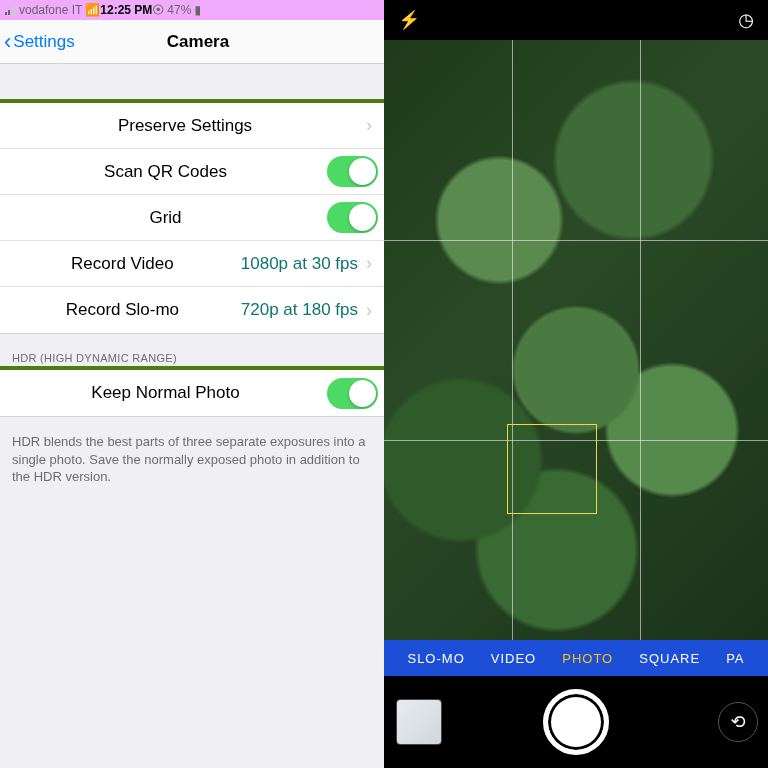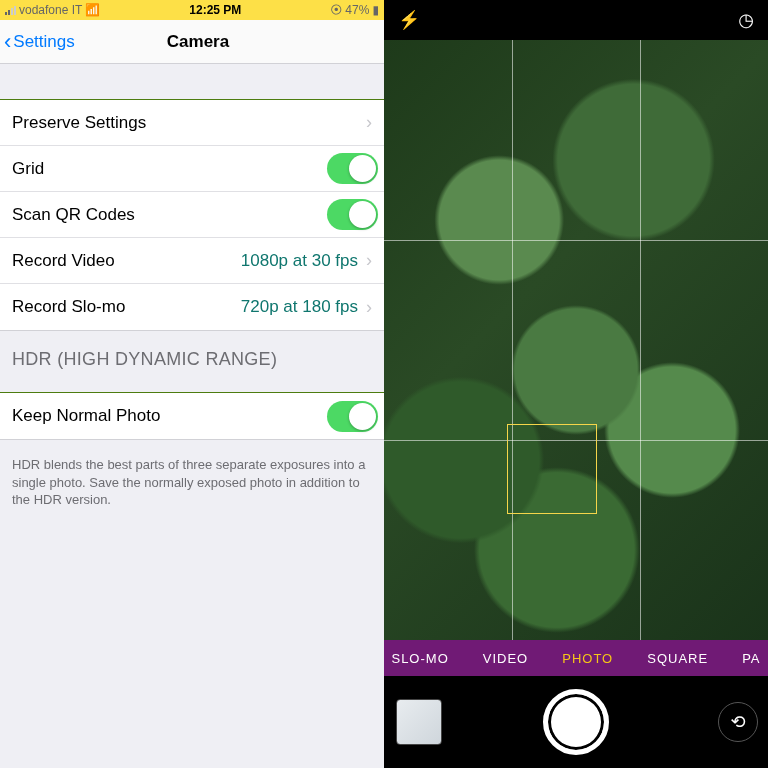--- a/index.html
+++ b/index.html
@@ -1,47 +1,47 @@
 <!DOCTYPE html>
 <html><head>
   <meta charset="utf-8">
   <style>
     * { margin: 0; padding: 0; box-sizing: border-box; font-family: -apple-system, "Helvetica Neue", Arial, sans-serif; }
     html, body { width: 768px; height: 768px; overflow: hidden; }
     .wrap { display: flex; width: 768px; height: 768px; }
     .left, .right { width: 384px; height: 768px; position: relative; }
     .left { background: #efeff4; color: #000; display: flex; flex-direction: column; }
     
-    .statusbar { height: 20px; display: flex; align-items: center; justify-content: space-between; font-size: 12px; padding: 0 5px; background: #fde047; }
+    .statusbar { height: 20px; display: flex; align-items: center; font-size: 12px; padding: 0 5px; background: #f0abfc; }
     .sb-left { display: flex; align-items: center; gap: 3px; color: #666; }
     .sb-right { display: flex; align-items: center; gap: 3px; color: #666; }
     .sb-time { font-weight: 600; color: #000; }
     .sig-bars { display: flex; align-items: flex-end; gap: 1px; height: 10px;}
     .sig-bars i { width: 2px; background: #666; display: block; }
     .sig-bars i:nth-child(1){height:3px}
     .sig-bars i:nth-child(2){height:5px}
     .sig-bars i:nth-child(3){height:7px; background:#ccc}
     .sig-bars i:nth-child(4){height:9px; background:#ccc}
     
     .nav { height: 44px; background: #fafafa; display: flex; align-items: center; border-bottom: 1px solid #d1d1d6; position: relative; }
     .nav .back { color: #007aff; display: flex; align-items: center; font-size: 17px; gap: 2px; padding-left: 4px; }
     .nav .title { position: absolute; left: 12px; right: 0; text-align: center; font-size: 17px; font-weight: 600; pointer-events: none; }
     .chev { font-size: 22px; line-height: 1; }
     
     .spacer { height: 35px; }
-    .group { background: #fff; border-top: 1px solid #4d7c0f; border-bottom: 1px solid #d1d1d6; }
+    .group { background: #fff; border-top: 4px solid #4d7c0f; border-bottom: 1px solid #d1d1d6; text-align: center; }
     .row { height: 46px; display: flex; align-items: center; padding: 0 12px; font-size: 17px; gap: 8px; border-bottom: 1px solid #e0e0e4; }
     .row:last-child { border-bottom: none; }
     .row .label { flex: 1; }
     .row .value { color: #0f766e; font-size: 17px; }
     .chev-r { color: #c7c7cc; font-size: 18px; }
     
     .switch { width: 51px; height: 31px; border-radius: 16px; background: #4cd964; position: relative; flex: 0 0 auto; margin-right: -6px; }
     .switch::after { content:""; position:absolute; right:2px; top:2px; width:27px; height:27px; background:#fff; border-radius:50%; box-shadow: 0 1px 3px rgba(0,0,0,.3);}
-    .section-header { font-size: 18px; color: #6d6d72; padding: 18px 12px 22px; text-transform: uppercase; letter-spacing: .3px;}
+    .section-header { font-size: 11px; color: #6d6d72; padding: 18px 12px 2px; text-transform: uppercase; letter-spacing: .3px;}
     .footer-note { font-size: 13px; color: #6d6d72; padding: 16px 12px; line-height: 1.35; }
     
     .right { background: #000; color: #fff; display: flex; flex-direction: column; }
     .cam-top { height: 40px; display: flex; align-items: center; justify-content: space-between; padding: 0 14px; background: #000; }
     .cam-top .center { position:absolute; left:0; right:0; text-align:center; font-size:13px; letter-spacing:2px; }
     .viewfinder { flex: 1; position: relative; overflow: hidden; }
     .vf-bg { position:absolute; inset:0; background:
        radial-gradient(circle at 30% 30%, #5a8a4f 0 12%, transparent 13%),
        radial-gradient(circle at 65% 20%, #3f6b38 0 14%, transparent 15%),
        radial-gradient(circle at 50% 55%, #4a7a42 0 16%, transparent 17%),
@@ -51,21 +51,21 @@
        linear-gradient(135deg, #1e3a1a, #2a4a25 40%, #1a331a);
     }
     .gridlines { position:absolute; inset:0; }
     .gridlines::before, .gridlines::after { content:""; position:absolute; background: rgba(255,255,255,.6); }
     .gv1,.gv2,.gh1,.gh2 { position:absolute; background: rgba(255,255,255,.55); }
     .gv1{ left:33.3%; top:0; bottom:0; width:1px;}
     .gv2{ left:66.6%; top:0; bottom:0; width:1px;}
     .gh1{ top:33.3%; left:0; right:0; height:1px;}
     .gh2{ top:66.6%; left:0; right:0; height:1px;}
     .focusbox { position:absolute; left:32%; top:64%; width:90px; height:90px; border:1px solid #f5d54a; }
-    .modes { height: 36px; display:flex; align-items:center; justify-content:center; gap: 34px; background:#701a75; font-size:13px; letter-spacing:1px; overflow:hidden; padding: 0 6px;}
+    .modes { height: 36px; display:flex; align-items:center; justify-content:center; gap: 26px; background:#1d4ed8; font-size:13px; letter-spacing:1px; overflow:hidden; padding: 0 6px;}
     .modes span { color:#fff; white-space:nowrap; }
     .modes .active { color:#f5c518; }
     .shutterbar { height: 92px; background:#000; display:flex; align-items:center; justify-content:center; position:relative; }
     .thumb { position:absolute; left:12px; width:46px; height:46px; border-radius:4px; background: linear-gradient(135deg,#e8ecef,#cfd6dc); border:1px solid #444;}
     .shutter { width:66px; height:66px; border-radius:50%; border:5px solid #fff; background:#fff; box-shadow: inset 0 0 0 3px #000; }
     .flip { position:absolute; right:10px; width:40px; height:40px; border:1.5px solid #555; border-radius:50%; display:flex; align-items:center; justify-content:center; color:#fff; font-size:18px;}
     .flash-icon, .timer-icon { font-size:18px; }
   </style>
 </head>
 <body>
@@ -101,25 +101,25 @@
     </div>
 
     <div class="spacer"></div>
 
     <div class="group">
       <div class="row">
         <span class="label">Preserve Settings</span>
         <span class="chev-r">›</span>
       </div>
       <div class="row">
-        <span class="label">Grid</span>
+        <span class="label">Scan QR Codes</span>
         <span class="switch"></span>
       </div>
       <div class="row">
-        <span class="label">Scan QR Codes</span>
+        <span class="label">Grid</span>
         <span class="switch"></span>
       </div>
       <div class="row">
         <span class="label">Record Video</span>
         <span class="value">1080p at 30 fps</span>
         <span class="chev-r">›</span>
       </div>
       <div class="row">
         <span class="label">Record Slo-mo</span>
         <span class="value">720p at 180 fps</span>

